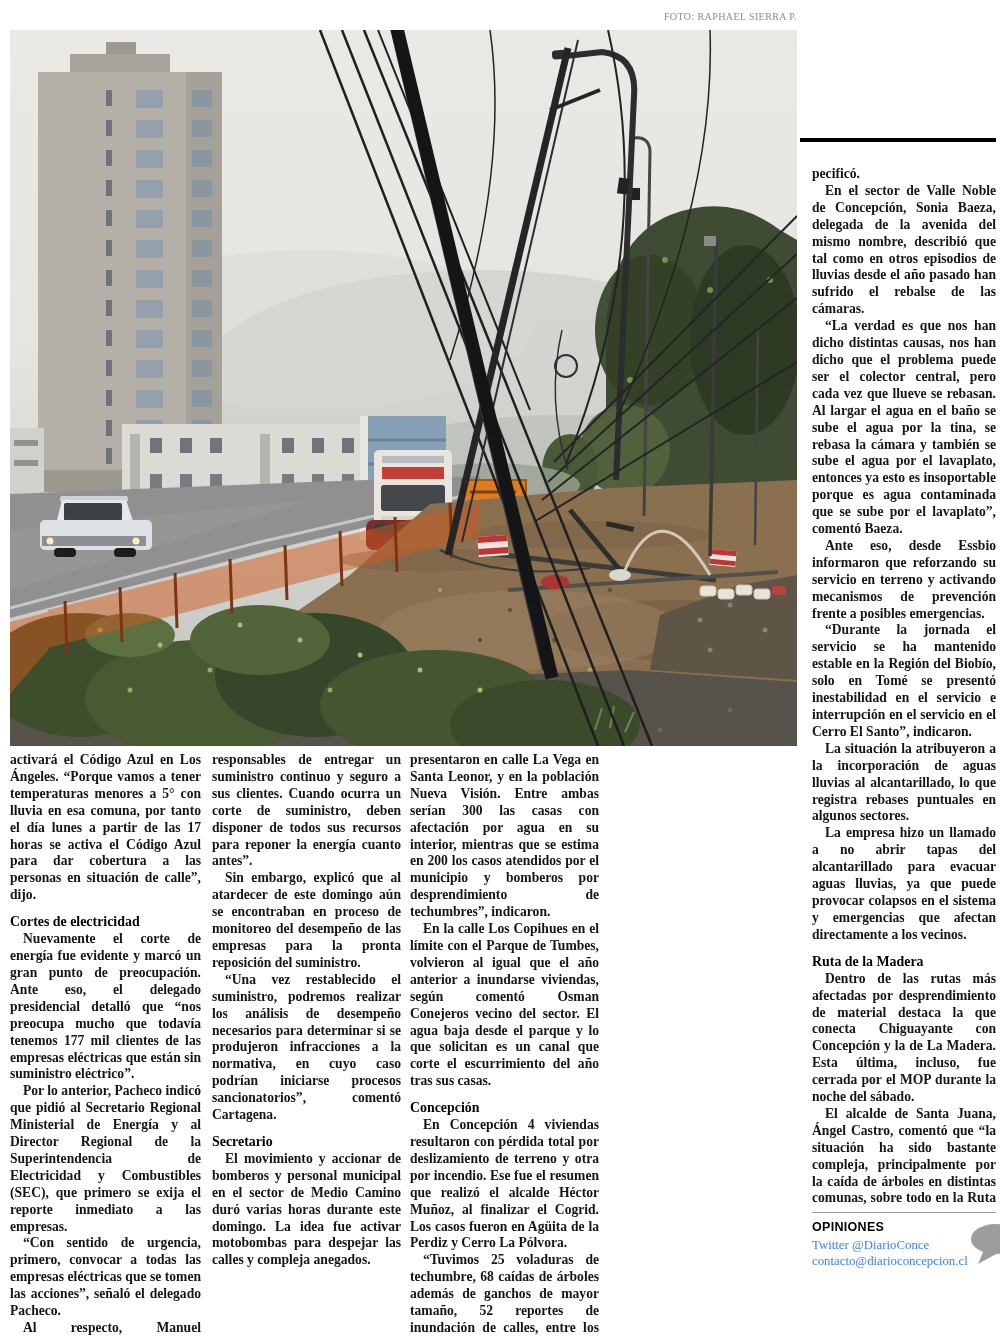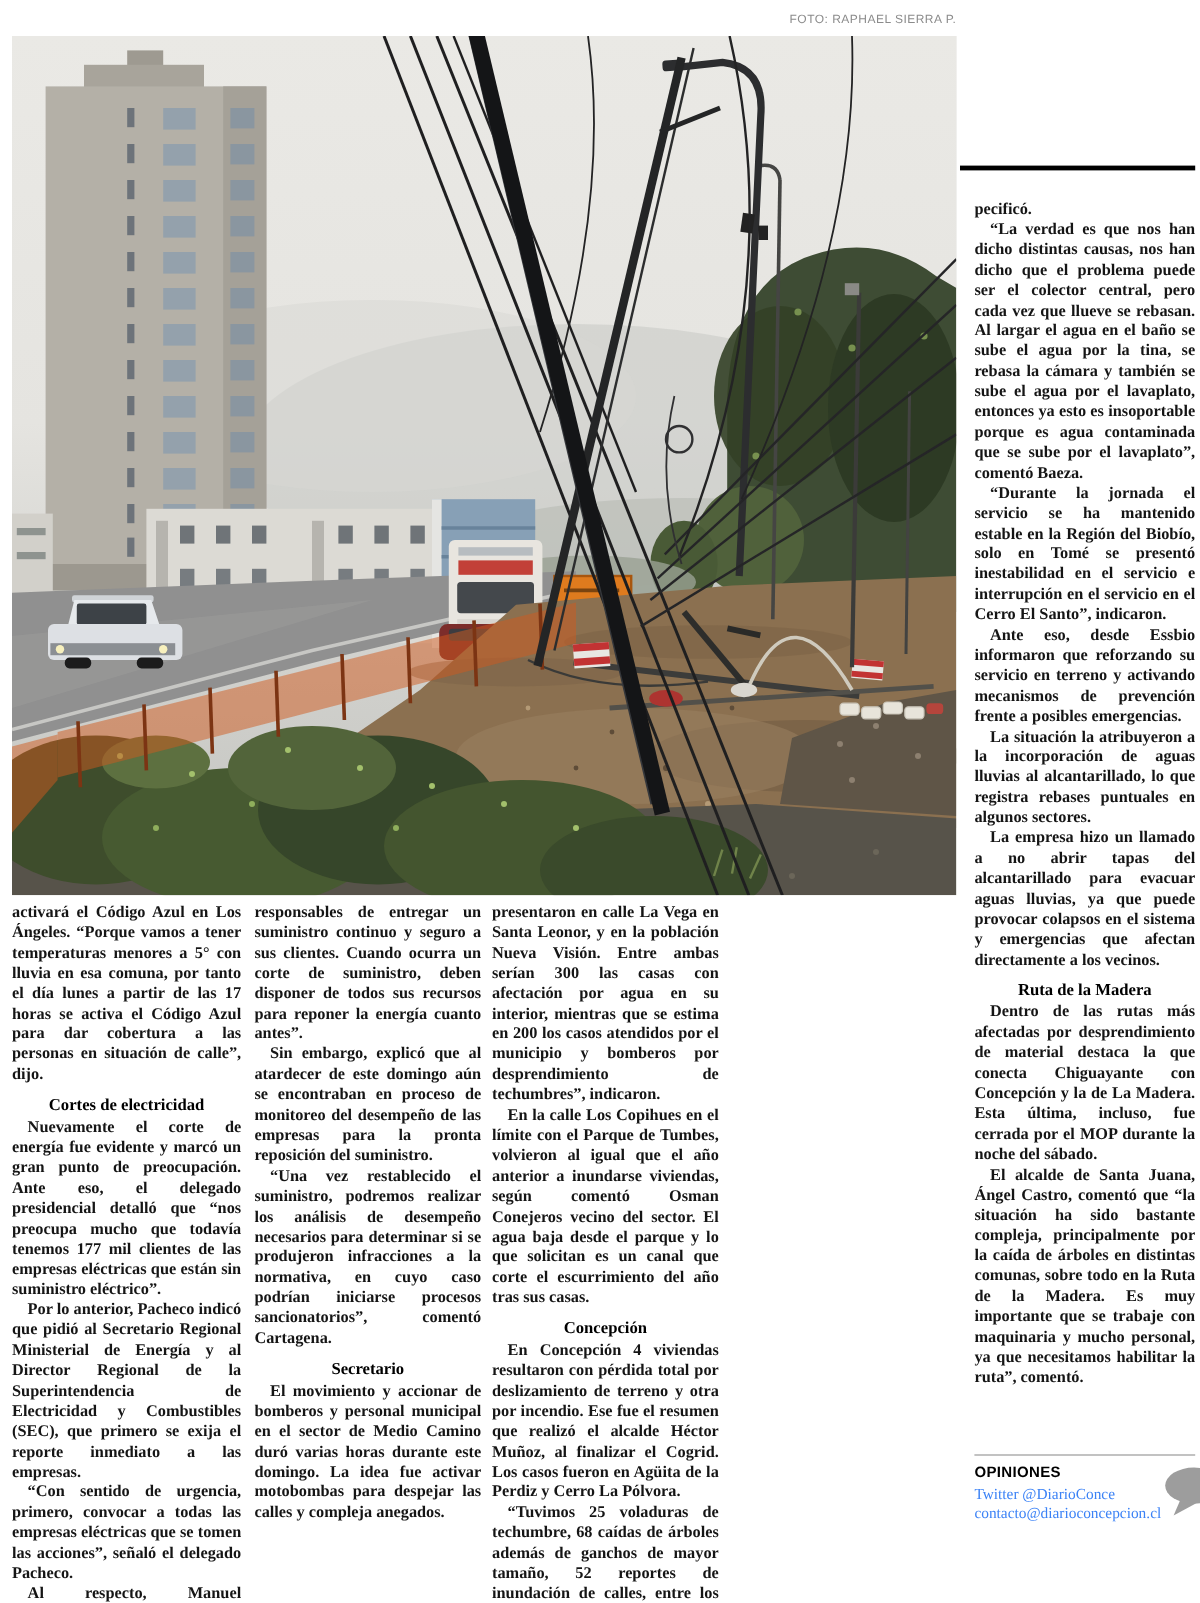--- a/index.html
+++ b/index.html
@@ -2,38 +2,38 @@
 <html lang="es"><head>
 <meta charset="utf-8">
 <style>
   html,body{margin:0;padding:0;}
   body{
     width:1000px;height:1336px;position:relative;background:#ffffff;
     font-family:"Liberation Serif",serif;overflow:hidden;
   }
   .photo-credit{
     position:absolute;left:10px;top:11px;width:787px;text-align:right;
-    font-family:Liberation Sans, sans-serif;font-size:10px;letter-spacing:.4px;
+    font-family:Liberation Serif, serif;font-size:10px;letter-spacing:.4px;
     color:#8b8b8b;
   }
   .news-photo{
     position:absolute;left:10px;top:30px;width:787px;height:716px;overflow:hidden;
     background:#dddcd8;
   }
   .news-photo svg{display:block;width:100%;height:100%;}
   .divider-bar{
     position:absolute;left:800px;top:138px;width:196px;height:4px;background:#000;
   }
   .col{
     position:absolute;font-size:13.6px;line-height:16.9px;color:#151515;
     text-align:justify;overflow:hidden;
   }
   .col p{margin:0;text-indent:13px;font-weight:bold;}
   .col p.flush{text-indent:0;}
-  .col h3{margin:9px 0 1px;font-size:13.9px;line-height:17px;color:#000;text-align:center;}
+  .col h3{margin:9px 0 1px;font-size:13.9px;line-height:17px;color:#000;text-align:left;}
   .col-1{left:10px;top:752px;width:191px;height:584px;}
   .col-2{left:212px;top:752px;width:189px;height:584px;}
   .col-3{left:410px;top:752px;width:189px;height:584px;}
   .col-right{left:812px;top:166px;width:184px;height:1040px;}
   .footer{position:absolute;left:812px;top:1212px;width:184px;}
   .footer-rule{border-top:1px solid #9a9a9a;margin-bottom:7px;}
   .footer-row{display:flex;justify-content:space-between;align-items:center;}
   .opinions{font-family:"Liberation Sans",sans-serif;font-weight:bold;
     font-size:12.5px;letter-spacing:.3px;color:#000;margin-bottom:3px;}
   .contact-line{font-size:12.8px;line-height:16px;color:#3b82f6;}
@@ -288,23 +288,24 @@
   </div>
 <div class="col col-3">
     <p class="flush">presentaron en calle La Vega en Santa Leonor, y en la población Nueva Visión. Entre ambas serían 300 las casas con afectación por agua en su interior, mientras que se estima en 200 los casos atendidos por el municipio y bomberos por desprendimiento de techumbres”, indicaron.</p>
     <p>En la calle Los Copihues en el límite con el Parque de Tumbes, volvieron al igual que el año anterior a inundarse viviendas, según comentó Osman Conejeros vecino del sector. El agua baja desde el parque y lo que solicitan es un canal que corte el escurrimiento del año tras sus casas.</p>
     <h3>Concepción</h3>
     <p>En Concepción 4 viviendas resultaron con pérdida total por deslizamiento de terreno y otra por incendio. Ese fue el resumen que realizó el alcalde Héctor Muñoz, al finalizar el Cogrid. Los casos fueron en Agüita de la Perdiz y Cerro La Pólvora.</p>
     <p>“Tuvimos 25 voladuras de techumbre, 68 caídas de árboles además de ganchos de mayor tamaño, 52 reportes de inundación de calles, entre los principales puntos de nuestros reportes”, es-</p>
   </div>
 <div class="col col-right">
     <p class="flush">pecificó.</p>
+    <p>En el sector de Valle Noble de Concepción, Sonia Baeza, delegada de la avenida del mismo nombre, describió que tal como en otros episodios de lluvias desde el año pasado han sufrido el rebalse de las cámaras.</p>
     <p>“La verdad es que nos han dicho distintas causas, nos han dicho que el problema puede ser el colector central, pero cada vez que llueve se rebasan. Al largar el agua en el baño se sube el agua por la tina, se rebasa la cámara y también se sube el agua por el lavaplato, entonces ya esto es insoportable porque es agua contaminada que se sube por el lavaplato”, comentó Baeza.</p>
+    <p>Ante eso, desde Essbio informaron que reforzando su servicio en terreno y activando mecanismos de prevención frente a posibles emergencias.</p>
     <p>“Durante la jornada el servicio se ha mantenido estable en la Región del Biobío, solo en Tomé se presentó inestabilidad en el servicio e interrupción en el servicio en el Cerro El Santo”, indicaron.</p>
-    <p>Ante eso, desde Essbio informaron que reforzando su servicio en terreno y activando mecanismos de prevención frente a posibles emergencias.</p>
     <p>La situación la atribuyeron a la incorporación de aguas lluvias al alcantarillado, lo que registra rebases puntuales en algunos sectores.</p>
     <p>La empresa hizo un llamado a no abrir tapas del alcantarillado para evacuar aguas lluvias, ya que puede provocar colapsos en el sistema y emergencias que afectan directamente a los vecinos.</p>
     <h3>Ruta de la Madera</h3>
     <p>Dentro de las rutas más afectadas por desprendimiento de material destaca la que conecta Chiguayante con Concepción y la de La Madera. Esta última, incluso, fue cerrada por el MOP durante la noche del sábado.</p>
     <p>El alcalde de Santa Juana, Ángel Castro, comentó que “la situación ha sido bastante compleja, principalmente por la caída de árboles en distintas comunas, sobre todo en la Ruta de la Madera. Es muy importante que se trabaje con maquinaria y mucho personal, ya que necesitamos habilitar la ruta”, comentó.</p>
   </div>
 
 <div class="footer">
   <div class="footer-rule"></div>
   <div class="footer-row">

